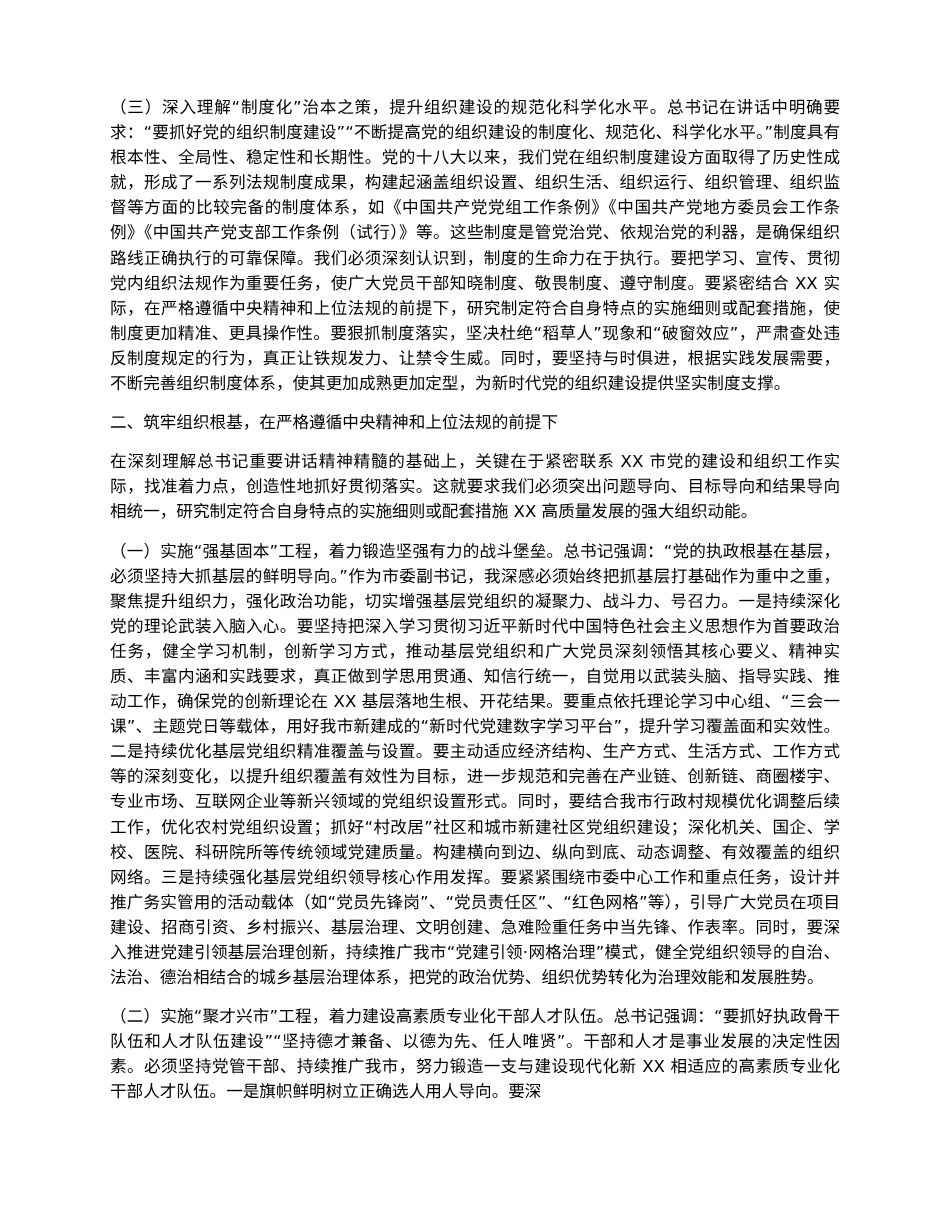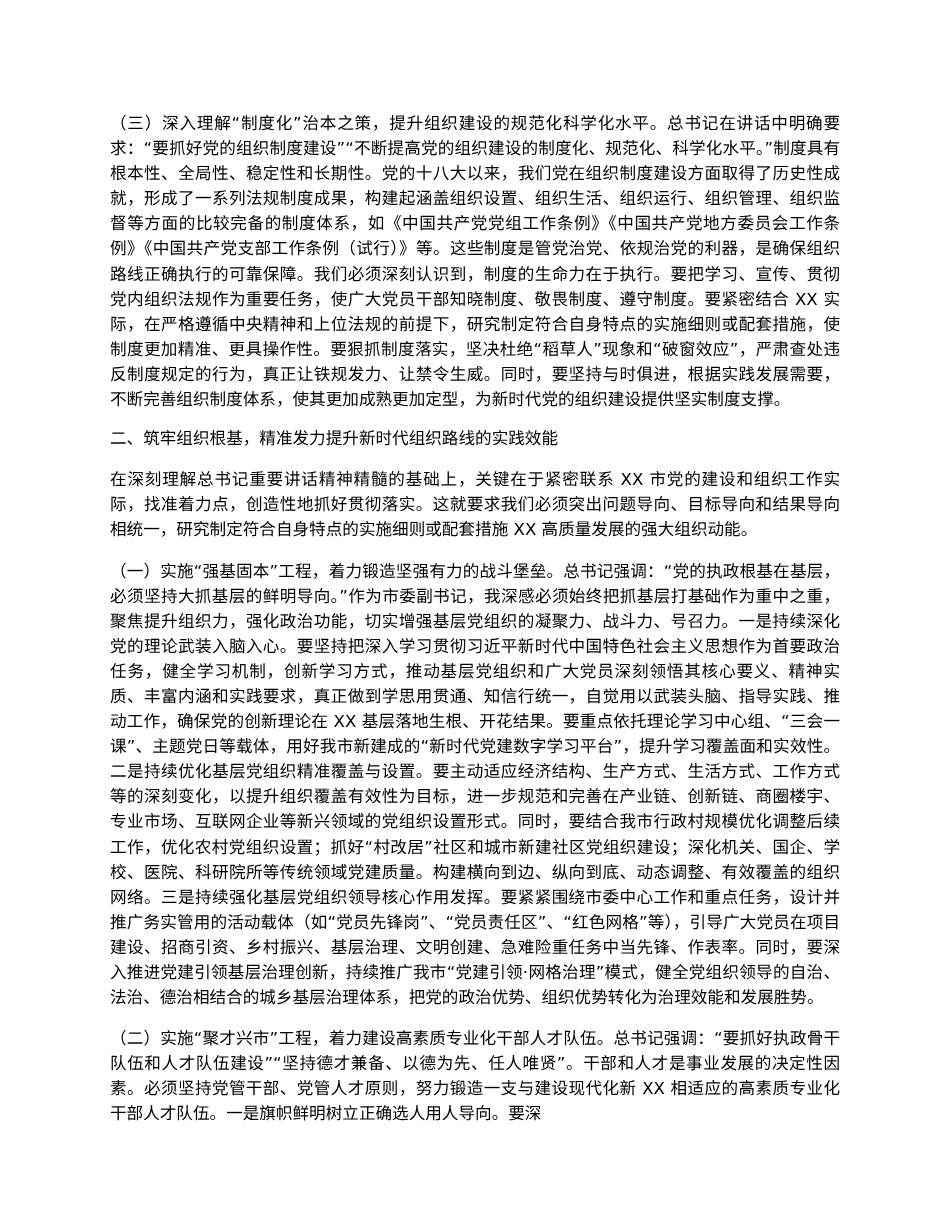--- a/index.html
+++ b/index.html
@@ -26,21 +26,21 @@
     top: 95px;
     width: 730px;
   }
   .para {
     font-size: 16.6px;
     line-height: 25.1px;
     color: #000000;
     text-align: justify;
     text-justify: inter-character;
     text-align-last: left;
-    margin: 16px 0 14px 0;
+    margin: 0 0 14px 0;
     letter-spacing: 0px;
     word-break: break-all;
   }
   .para.indent {
     text-indent: 0;
   }
   .para.heading {
     margin: 0 0 14px 0;
   }
   .para:last-child {
@@ -48,22 +48,22 @@
   }
 </style>
 </head>
 <body>
 
 <div class="page">
   <div class="content">
 
     <p class="para indent">（三）深入理解“制度化”治本之策，提升组织建设的规范化科学化水平。总书记在讲话中明确要求：“要抓好党的组织制度建设”“不断提高党的组织建设的制度化、规范化、科学化水平。”制度具有根本性、全局性、稳定性和长期性。党的十八大以来，我们党在组织制度建设方面取得了历史性成就，形成了一系列法规制度成果，构建起涵盖组织设置、组织生活、组织运行、组织管理、组织监督等方面的比较完备的制度体系，如《中国共产党党组工作条例》《中国共产党地方委员会工作条例》《中国共产党支部工作条例（试行）》等。这些制度是管党治党、依规治党的利器，是确保组织路线正确执行的可靠保障。我们必须深刻认识到，制度的生命力在于执行。要把学习、宣传、贯彻党内组织法规作为重要任务，使广大党员干部知晓制度、敬畏制度、遵守制度。要紧密结合 XX 实际，在严格遵循中央精神和上位法规的前提下，研究制定符合自身特点的实施细则或配套措施，使制度更加精准、更具操作性。要狠抓制度落实，坚决杜绝“稻草人”现象和“破窗效应”，严肃查处违反制度规定的行为，真正让铁规发力、让禁令生威。同时，要坚持与时俱进，根据实践发展需要，不断完善组织制度体系，使其更加成熟更加定型，为新时代党的组织建设提供坚实制度支撑。</p>
 
-    <p class="para heading">二、筑牢组织根基，精准发力提升新时代组织路线的实践效能</p>
+    <p class="para heading">二、筑牢组织根基，在严格遵循中央精神和上位法规的前提下</p>
 
     <p class="para indent">在深刻理解总书记重要讲话精神精髓的基础上，关键在于紧密联系 XX 市党的建设和组织工作实际，找准着力点，创造性地抓好贯彻落实。这就要求我们必须突出问题导向、目标导向和结果导向相统一，研究制定符合自身特点的实施细则或配套措施 XX 高质量发展的强大组织动能。</p>
 
     <p class="para indent">（一）实施“强基固本”工程，着力锻造坚强有力的战斗堡垒。总书记强调：“党的执政根基在基层，必须坚持大抓基层的鲜明导向。”作为市委副书记，我深感必须始终把抓基层打基础作为重中之重，聚焦提升组织力，强化政治功能，切实增强基层党组织的凝聚力、战斗力、号召力。一是持续深化党的理论武装入脑入心。要坚持把深入学习贯彻习近平新时代中国特色社会主义思想作为首要政治任务，健全学习机制，创新学习方式，推动基层党组织和广大党员深刻领悟其核心要义、精神实质、丰富内涵和实践要求，真正做到学思用贯通、知信行统一，自觉用以武装头脑、指导实践、推动工作，确保党的创新理论在 XX 基层落地生根、开花结果。要重点依托理论学习中心组、“三会一课”、主题党日等载体，用好我市新建成的“新时代党建数字学习平台”，提升学习覆盖面和实效性。二是持续优化基层党组织精准覆盖与设置。要主动适应经济结构、生产方式、生活方式、工作方式等的深刻变化，以提升组织覆盖有效性为目标，进一步规范和完善在产业链、创新链、商圈楼宇、专业市场、互联网企业等新兴领域的党组织设置形式。同时，要结合我市行政村规模优化调整后续工作，优化农村党组织设置；抓好“村改居”社区和城市新建社区党组织建设；深化机关、国企、学校、医院、科研院所等传统领域党建质量。构建横向到边、纵向到底、动态调整、有效覆盖的组织网络。三是持续强化基层党组织领导核心作用发挥。要紧紧围绕市委中心工作和重点任务，设计并推广务实管用的活动载体（如“党员先锋岗”、“党员责任区”、“红色网格”等），引导广大党员在项目建设、招商引资、乡村振兴、基层治理、文明创建、急难险重任务中当先锋、作表率。同时，要深入推进党建引领基层治理创新，持续推广我市“党建引领·网格治理”模式，健全党组织领导的自治、法治、德治相结合的城乡基层治理体系，把党的政治优势、组织优势转化为治理效能和发展胜势。</p>
 
-    <p class="para indent">（二）实施“聚才兴市”工程，着力建设高素质专业化干部人才队伍。总书记强调：“要抓好执政骨干队伍和人才队伍建设”“坚持德才兼备、以德为先、任人唯贤”。干部和人才是事业发展的决定性因素。必须坚持党管干部、党管人才原则，努力锻造一支与建设现代化新 XX 相适应的高素质专业化干部人才队伍。一是旗帜鲜明树立正确选人用人导向。要深</p>
+    <p class="para indent">（二）实施“聚才兴市”工程，着力建设高素质专业化干部人才队伍。总书记强调：“要抓好执政骨干队伍和人才队伍建设”“坚持德才兼备、以德为先、任人唯贤”。干部和人才是事业发展的决定性因素。必须坚持党管干部、持续推广我市，努力锻造一支与建设现代化新 XX 相适应的高素质专业化干部人才队伍。一是旗帜鲜明树立正确选人用人导向。要深</p>
 
   </div>
 </div>
 
 </body></html>

